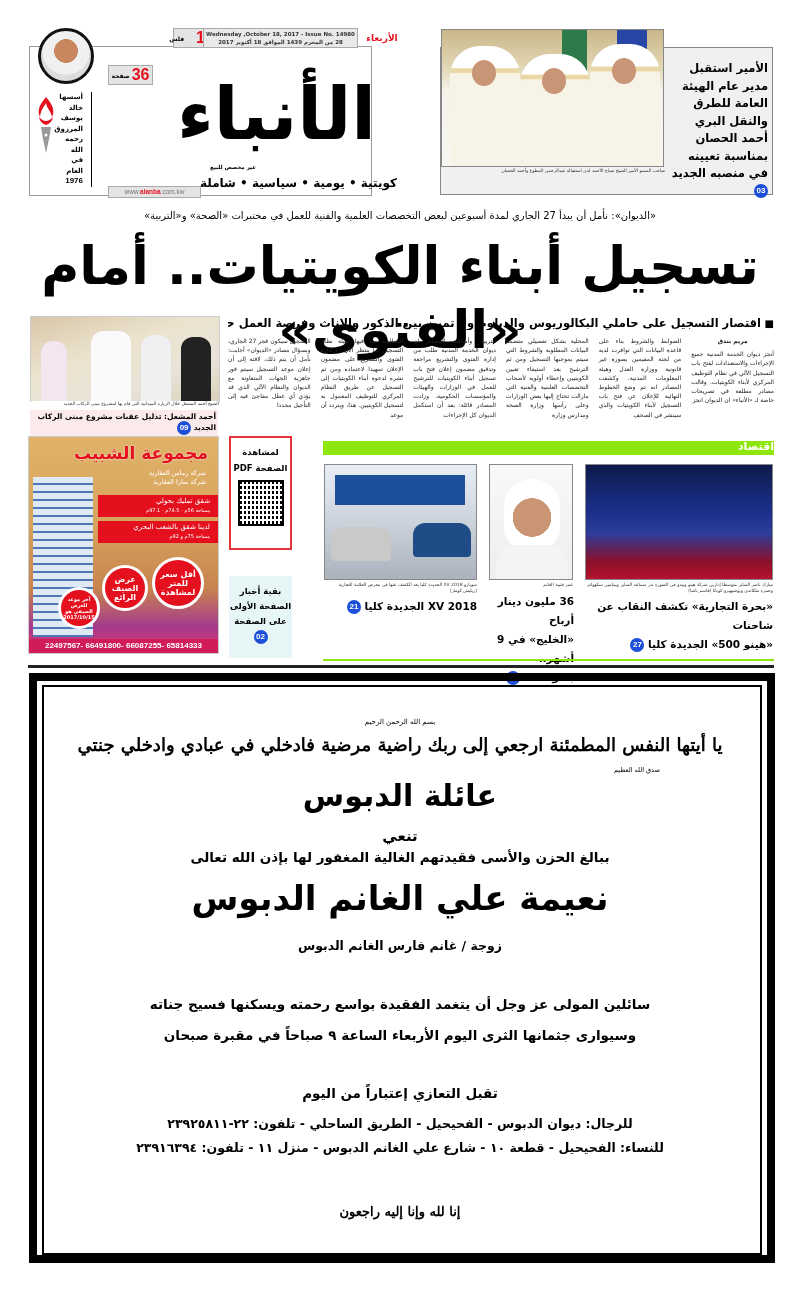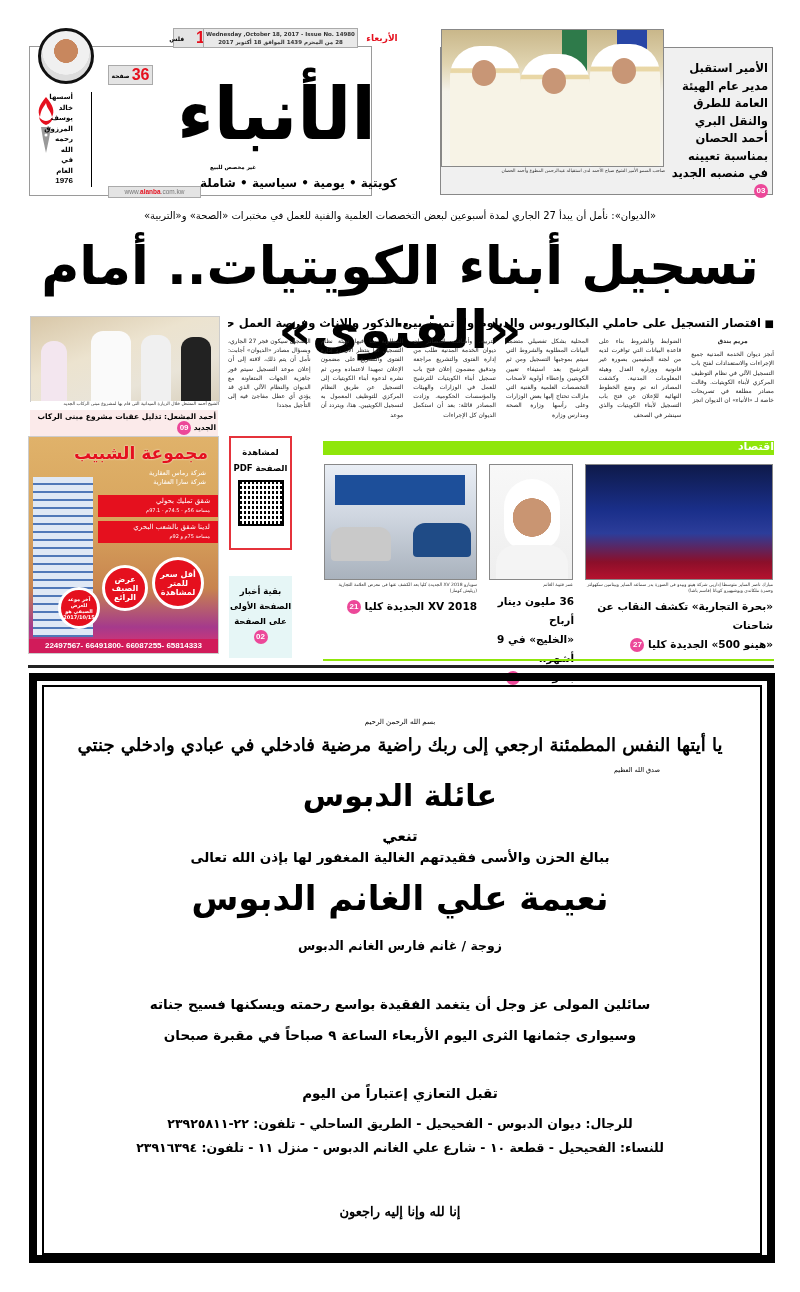--- a/index.html
+++ b/index.html
@@ -11,40 +11,40 @@
   .masthead { left: 29px; top: 46px; width: 343px; height: 150px; border: 1px solid #9a9a9a; background: #fff; }
   .date-box { left: 203px; top: 28px; width: 155px; height: 20px; background: #e9e9e9; border: 1px solid #aaa; direction: ltr; font-size: 5.5px; text-align: center; line-height: 8px; padding-top: 1px; font-weight: bold; color: #333; }
   .price-box { left: 155px; top: 28px; width: 46px; height: 20px; background: #e4e4e4; border: 1px solid #aaa; display: flex; align-items: center; justify-content: center; gap: 12px; margin-left: 18px; }
   .pages-box { left: 108px; top: 28px; width: 45px; height: 20px; background: #e4e4e4; border: 1px solid #aaa; display: flex; align-items: center; justify-content: center; gap: 2px; margin-top: 37px; }
   .red-num { color: #e5101e; font-weight: bold; font-size: 16px; font-family: "Liberation Sans", sans-serif; }
   .small-lbl { font-size: 6px; font-weight: bold; }
   .day-box { left: 362px; top: 28px; width: 40px; height: 20px; display: flex; align-items: center; justify-content: center; color: #e5101e; font-weight: bold; font-size: 9px; }
 
   .founder-photo { left: 38px; top: 28px; width: 56px; height: 56px; border-radius: 50%; border: 3px solid #111; background: radial-gradient(circle at 50% 40%, #c8875e 0 30%, #f0f0f0 31% 60%, #ddd 61%); }
   .torch { left: 35px; top: 95px; width: 22px; height: 62px; }
-  .founder-text { left: 58px; top: 92px; width: 34px; font-size: 7px; line-height: 10.5px; font-weight: bold; border-right: 1px solid #000; padding-right: 18px; text-align: right; }
+  .founder-text { left: 58px; top: 92px; width: 34px; font-size: 7px; line-height: 10.5px; font-weight: bold; border-right: 1px solid #000; padding-right: 8px; text-align: right; }
   .founder-year { font-family: "Liberation Sans", sans-serif; font-weight: bold; font-size: 8px; }
 
   .logo { left: 106px; top: 70px; width: 270px; height: 88px; font-family: "DejaVu Sans", sans-serif; font-weight: bold; font-size: 72px; line-height: 88px; letter-spacing: 2px; color: #000; }
   .not-for-sale { left: 210px; top: 164px; font-size: 5.5px; font-weight: bold; }
   .tagline { left: 200px; top: 176px; font-size: 12px; font-weight: bold; }
   .website { left: 108px; top: 186px; width: 93px; height: 12px; background: #e4e4e4; border: 1px solid #aaa; font-size: 6.5px; direction: ltr; text-align: center; line-height: 10px; color: #777; font-family: "Liberation Sans", sans-serif; }
   .website b { color: #e5101e; }
 
   
   .top-story-box { left: 440px; top: 47px; width: 333px; height: 148px; border: 1px solid #888; background: #f0f0f0; }
   .top-photo { left: 441px; top: 29px; width: 223px; height: 138px; border: 1px solid #888;
     background: linear-gradient(180deg, #c9b78a 0%, #e0d4b0 25%, #f4f2ea 45%, #f7f6f0 100%); overflow: hidden; }
   .fig { position: absolute; bottom: 0; width: 70px; height: 120px; border-radius: 30px 30px 4px 4px; background: linear-gradient(180deg, #fff 0 18%, #e9d7a6 19% 22%, #f7f3e6 23%); }
   .fig::before { content: ""; position: absolute; left: 22px; top: 14px; width: 24px; height: 26px; border-radius: 50%; background: #c89676; }
   .flag-g { position: absolute; left: 120px; top: 0; width: 25px; height: 70px; background: #2e7a4a; }
   .flag-b { position: absolute; left: 175px; top: 0; width: 30px; height: 50px; background: #2846a6; }
   .top-caption { left: 443px; top: 168px; width: 222px; font-size: 4.5px; color: #333; text-align: right; }
   .top-story-title { left: 668px; top: 60px; width: 100px; font-size: 11.5px; line-height: 17.5px; font-weight: bold; text-align: right; }
-  .page-badge { display: inline-block; background: #ec4899; color: #fff; border-radius: 50%; font-family: "Liberation Sans", sans-serif; font-weight: bold; font-size: 8px; width: 14px; height: 14px; line-height: 14px; text-align: center; direction: ltr; vertical-align: middle; }
+  .page-badge { display: inline-block; background: #1d4ed8; color: #fff; border-radius: 50%; font-family: "Liberation Sans", sans-serif; font-weight: bold; font-size: 8px; width: 14px; height: 14px; line-height: 14px; text-align: center; direction: ltr; vertical-align: middle; }
 
   
   .kicker { left: 0; top: 210px; width: 800px; text-align: center; font-size: 10px; font-weight: normal; }
   .headline { left: 0; top: 234px; width: 800px; text-align: center; font-size: 52px; line-height: 64px; font-weight: bold; letter-spacing: -1px; }
   .subhead { left: 228px; top: 316px; width: 546px; font-size: 11.5px; font-weight: bold; text-align: right; white-space: nowrap; overflow: hidden; }
   .subhead::before { content: "■ "; font-size: 10px; }
 
   .cols { left: 228px; top: 336px; width: 546px; height: 100px; display: flex; gap: 10px; direction: rtl; }
   .col { flex: 1; font-size: 6px; line-height: 9.2px; text-align: justify; color: #222; }
   .byline { font-weight: bold; text-align: center; margin-bottom: 4px; font-size: 6px; }

